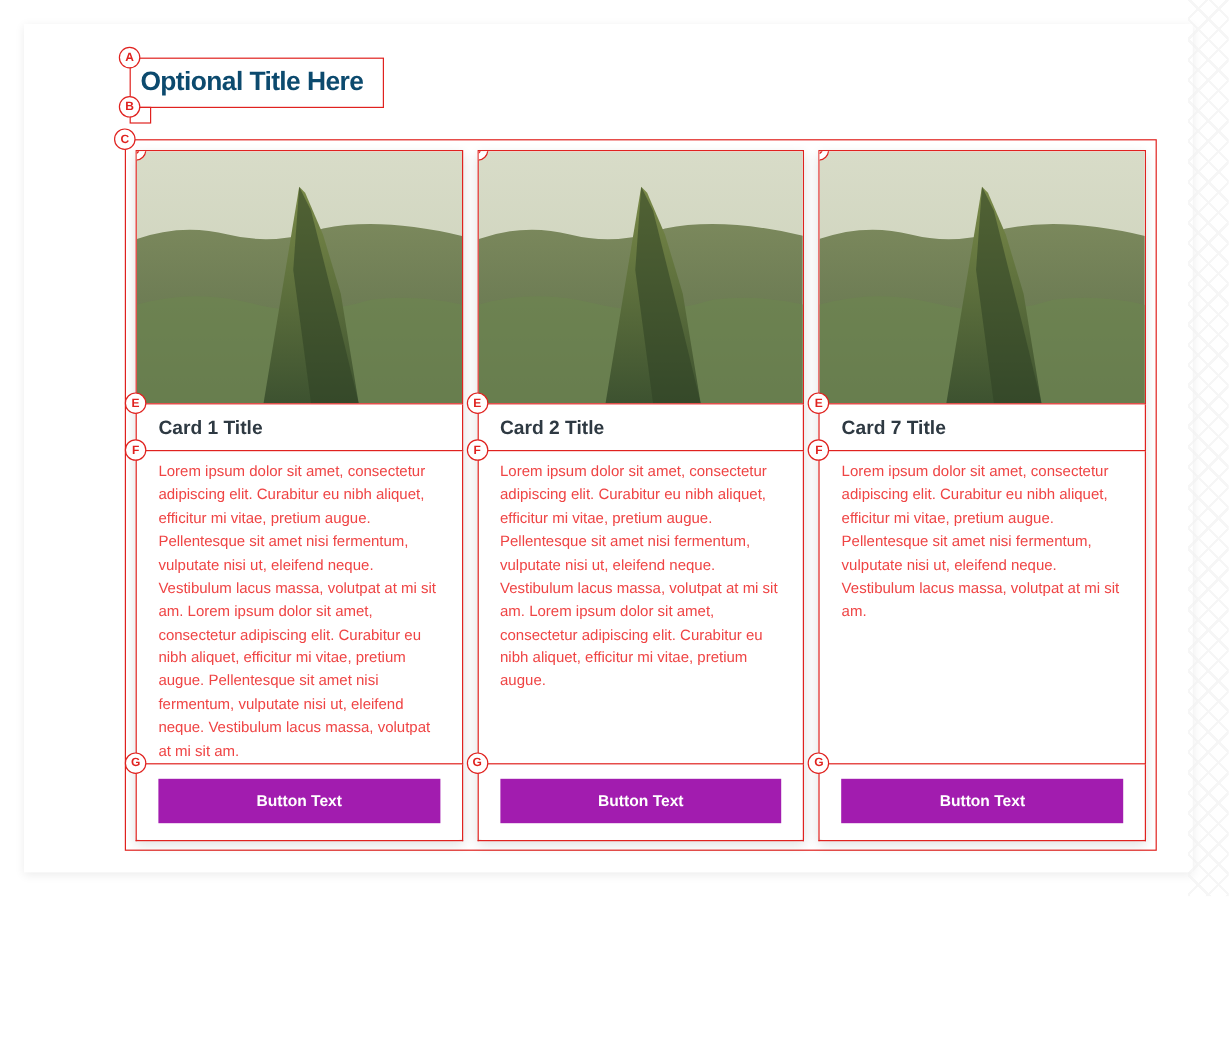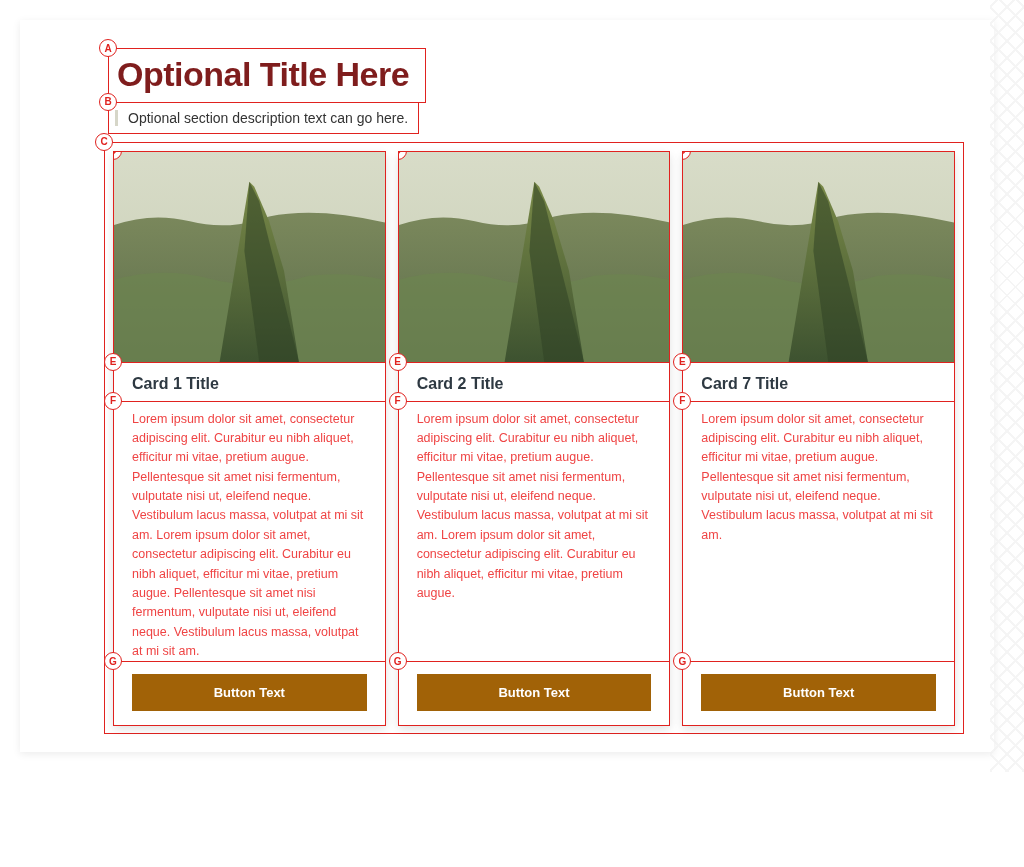--- a/index.html
+++ b/index.html
@@ -53,23 +53,23 @@
     color: #e0221f;
     font-size: 10px;
     font-weight: 700;
     display: flex;
     align-items: center;
     justify-content: center;
     z-index: 10;
     font-family: Arial, sans-serif;
   }
   .section-title {
-    font-size: 34px;
-    font-weight: 700;
-    color: #7f1d1d;
+    font-size: 22px;
+    font-weight: 700;
+    color: #0c4a6e;
     letter-spacing: -0.5px;
   }
   .section-desc {
     font-size: 14px;
     color: #333;
     border-left: 3px solid #d6d6c8;
     padding-left: 10px;
     display: inline-block;
   }
   .cards-wrap {
@@ -136,21 +136,21 @@
   .card-btn-box {
     border: 1.5px solid #e0221f;
     border-top: none;
     margin: 0 -18px -1px -18px;
     padding: 12px 18px 14px 18px;
     position: relative;
   }
   .card-btn {
     display: block;
     width: 100%;
-    background: #a16207;
+    background: #a21caf;
     color: #fff;
     font-size: 13px;
     font-weight: 700;
     text-align: center;
     padding: 11px 0;
     border: none;
     cursor: pointer;
     font-family: inherit;
   }
 </style>
@@ -162,21 +162,20 @@
 <div class="page">
   <div class="inner">
 
     <div class="title-block">
       <div class="marker" style="top:-10px; left:-10px;">A</div>
       <h2 class="section-title">Optional Title Here</h2>
     </div>
     <br>
     <div class="desc-block">
       <div class="marker" style="top:-10px; left:-10px;">B</div>
-      <span class="section-desc">Optional section description text can go here.</span>
     </div>
 
     <div class="cards-wrap">
       <div class="marker" style="top:-10px; left:-10px;">C</div>
       <div class="cards">
 
         <div class="card">
           <div class="card-image">
             <div class="marker" style="top:-10px; left:-10px;">D</div>
             <svg viewBox="0 0 280 212" preserveAspectRatio="xMidYMid slice">

